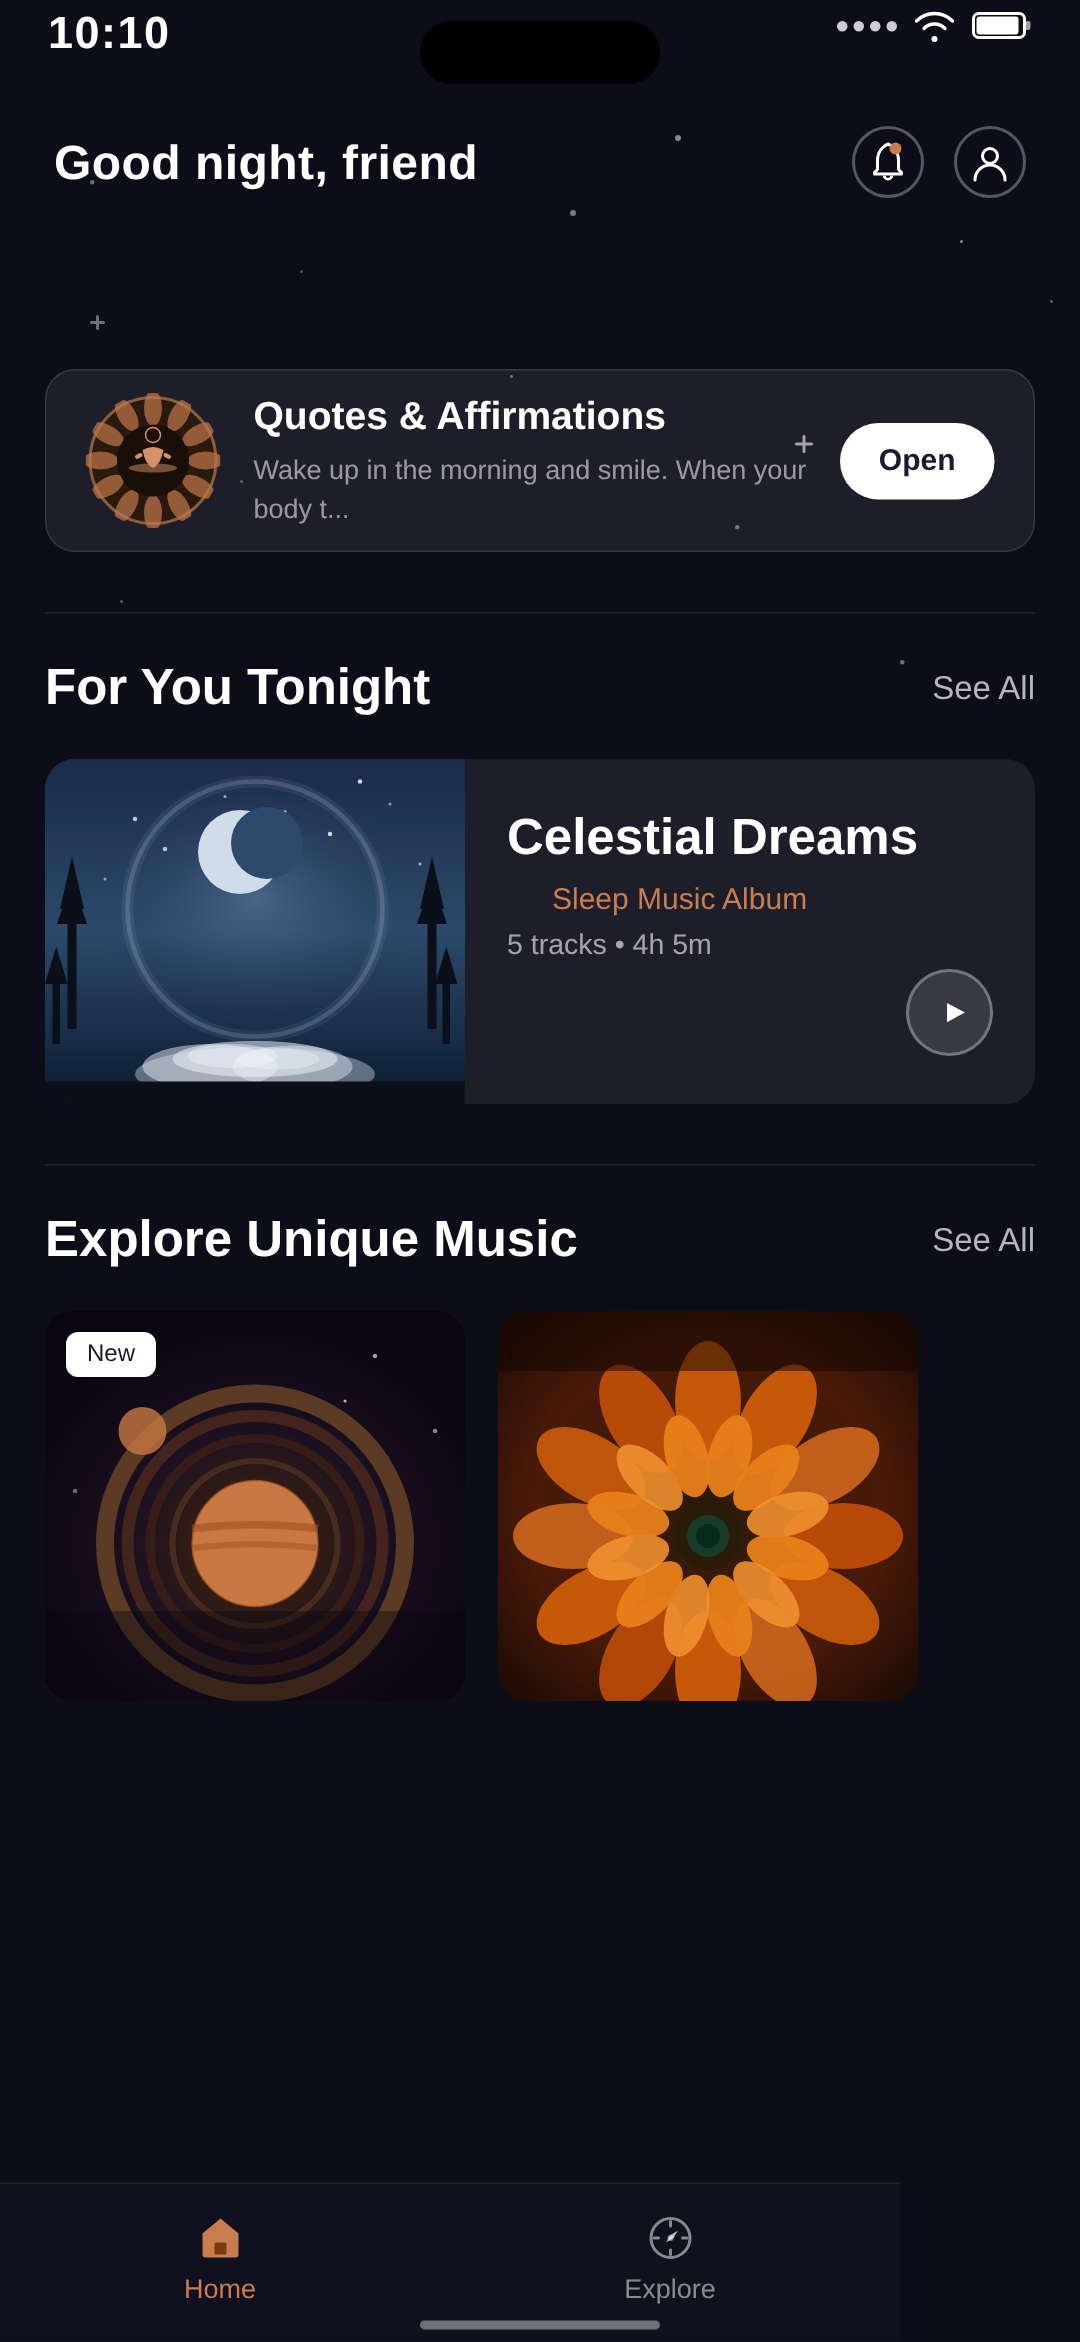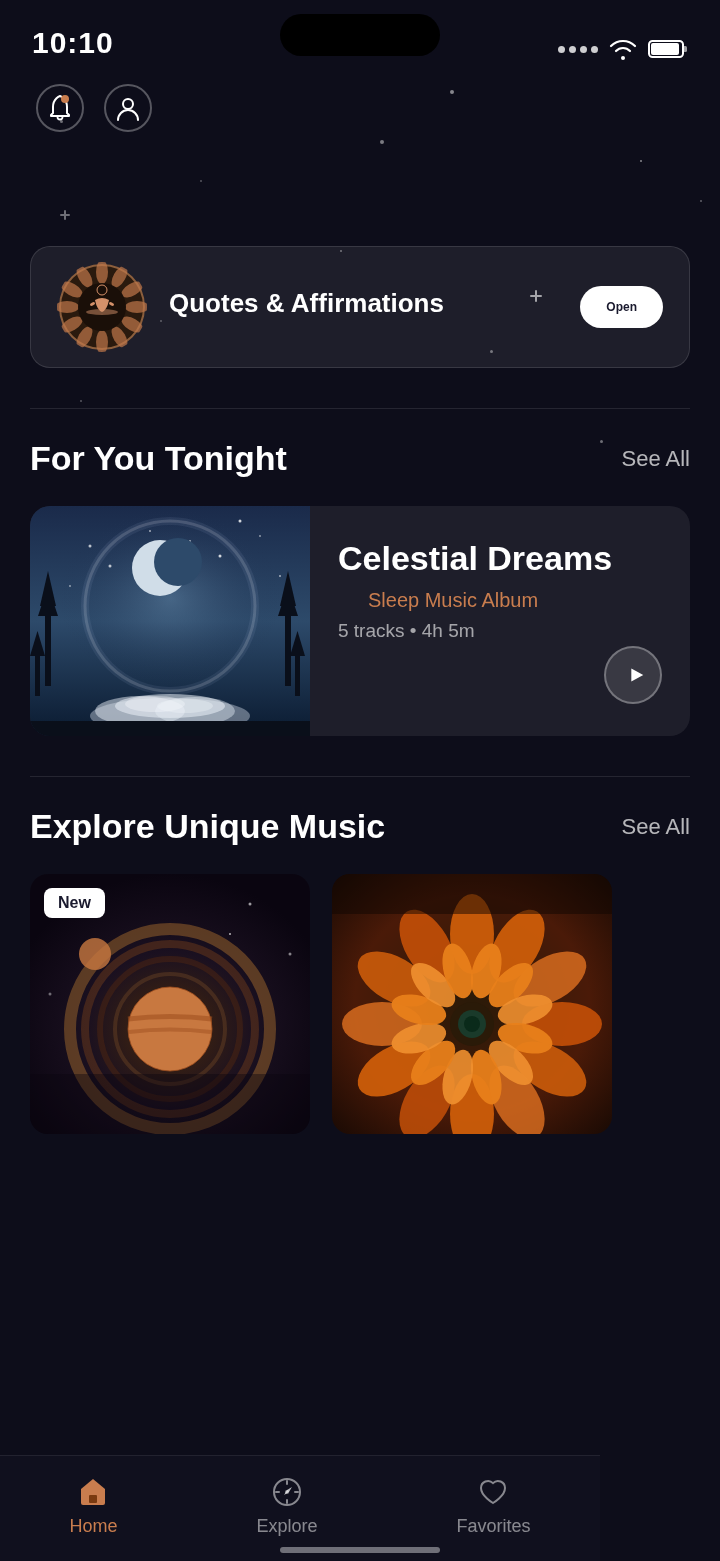--- a/index.html
+++ b/index.html
@@ -30,23 +30,23 @@
       background: #ffffff;
       border-radius: 50%;
       opacity: 0.5;
     }
 
     
     .status-bar {
       position: relative;
       z-index: 10;
       display: flex;
-      align-items: flex-end;
+      align-items: flex-start;
       justify-content: space-between;
-      padding: 26px 32px 10px 32px;
+      padding: 6px 32px 10px 32px;
       height: 70px;
     }
 
     .status-time {
       font-size: 30px;
       font-weight: 700;
       color: #ffffff;
       letter-spacing: 1px;
     }
 
@@ -164,21 +164,21 @@
       color: rgba(255,255,255,0.55);
       line-height: 1.4;
     }
 
     .open-btn {
       background: #ffffff;
       color: #1a1a2e;
       border: none;
       border-radius: 50px;
       padding: 14px 26px;
-      font-size: 12px;
+      font-size: 20px;
       font-weight: 600;
       cursor: pointer;
       white-space: nowrap;
       flex-shrink: 0;
       text-align: center;
     }
 
     
     .divider {
       height: 1px;
@@ -304,21 +304,21 @@
       flex-shrink: 0;
     }
 
     .new-badge {
       position: absolute;
       top: 14px;
       left: 14px;
       background: #ffffff;
       color: #1a1a2e;
       font-size: 16px;
-      font-weight: 700;
+      font-weight: 400;
       padding: 6px 14px;
       border-radius: 8px;
     }
 
     
     .bottom-nav {
       position: fixed;
       bottom: 0;
       left: 0;
       width: 600px;
@@ -421,20 +421,21 @@
 
     <svg width="40" height="22" viewBox="0 0 40 22" fill="none" xmlns="http://www.w3.org/2000/svg">
       <rect x="1" y="3" width="34" height="16" rx="3.5" stroke="white" stroke-width="2" fill="none"></rect>
       <rect x="3" y="5" width="28" height="12" rx="2" fill="white"></rect>
       <rect x="35" y="8" width="4" height="6" rx="1.5" fill="white" opacity="0.6"></rect>
     </svg>
   </div>
 </div>
 
 <div class="app-header">
+  <span class="greeting-text">Good night, friend</span>
   <div class="header-actions">
     <button class="header-icon-btn">
 
       <svg width="26" height="28" viewBox="0 0 26 28" fill="none" xmlns="http://www.w3.org/2000/svg">
         <path d="M13 2C13 2 6 4.5 6 13v6l-2 2v1h18v-1l-2-2v-6c0-8.5-7-11-7-11z" stroke="white" stroke-width="2" fill="none" stroke-linejoin="round"></path>
         <path d="M10.5 23c0 1.38 1.12 2.5 2.5 2.5s2.5-1.12 2.5-2.5" stroke="white" stroke-width="1.8" fill="none"></path>
         <circle cx="18" cy="5" r="4" fill="#c97d4e"></circle>
       </svg>
     </button>
     <button class="header-icon-btn">
@@ -476,20 +477,21 @@
         <path d="M38 38 Q45 34 52 38 Q50 48 45 50 Q40 48 38 38z" fill="#d4916a"></path>
 
         <path d="M33 42 Q38 38 38 42 Q33 46 33 42z" fill="#d4916a"></path>
         <path d="M57 42 Q52 38 52 42 Q57 46 57 42z" fill="#d4916a"></path>
 
         <ellipse cx="45" cy="50" rx="16" ry="3" fill="#d4916a" opacity="0.5"></ellipse>
       </svg>
     </div>
     <div class="quote-text-area">
       <div class="quote-title">Quotes &amp; Affirmations</div>
+      <div class="quote-subtitle">Wake up in the morning and smile. When your body t...</div>
     </div>
     <button class="open-btn">Open</button>
   </div>
 
   <div class="divider"></div>
 
   <div class="section-header">
     <span class="section-title">For You Tonight</span>
     <button class="see-all-btn">See All</button>
   </div>
@@ -682,23 +684,15 @@
     <div class="nav-icon">
       <svg width="34" height="34" viewBox="0 0 34 34" fill="none" xmlns="http://www.w3.org/2000/svg">
         <circle cx="17" cy="17" r="13" stroke="rgba(255,255,255,0.5)" stroke-width="2" fill="none"></circle>
         <circle cx="17" cy="17" r="2" fill="rgba(255,255,255,0.5)"></circle>
         <path d="M17 6v3M17 25v3M6 17h3M25 17h3" stroke="rgba(255,255,255,0.5)" stroke-width="2" stroke-linecap="round"></path>
         <path d="M22 12l-3 5-5 3 3-5 5-3z" fill="rgba(255,255,255,0.7)"></path>
       </svg>
     </div>
     <span class="nav-label">Explore</span>
   </div>
-  <div class="nav-item">
-    <div class="nav-icon">
-      <svg width="34" height="34" viewBox="0 0 34 34" fill="none" xmlns="http://www.w3.org/2000/svg">
-        <path d="M17 28C17 28 5 21 5 13a7 7 0 0 1 12-4.9A7 7 0 0 1 29 13c0 8-12 15-12 15z" stroke="rgba(255,255,255,0.5)" stroke-width="2" fill="none"></path>
-      </svg>
-    </div>
-    <span class="nav-label">Favorites</span>
-  </div>
 </nav>
 
 <div class="home-indicator"></div>
 
 </body></html>

